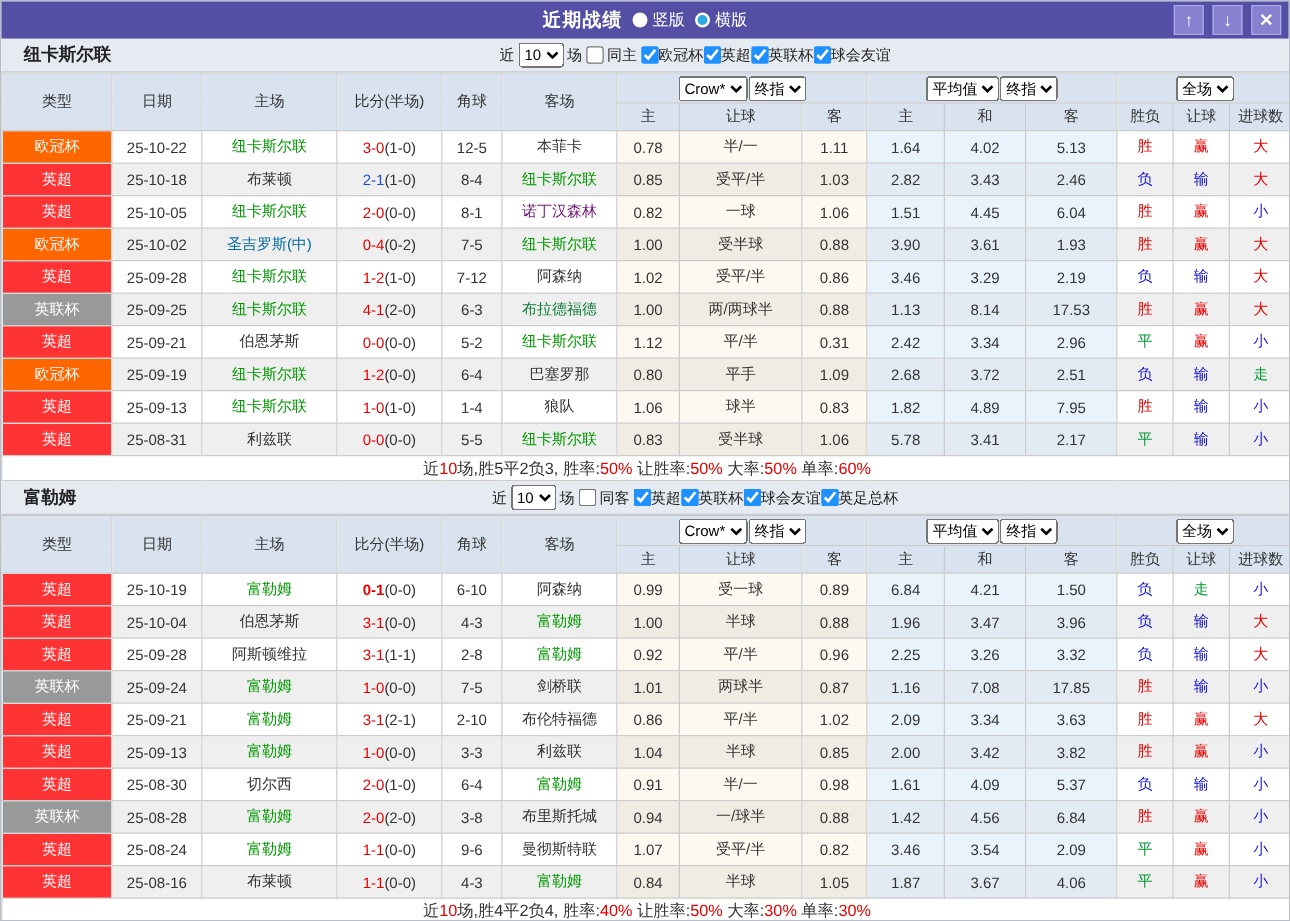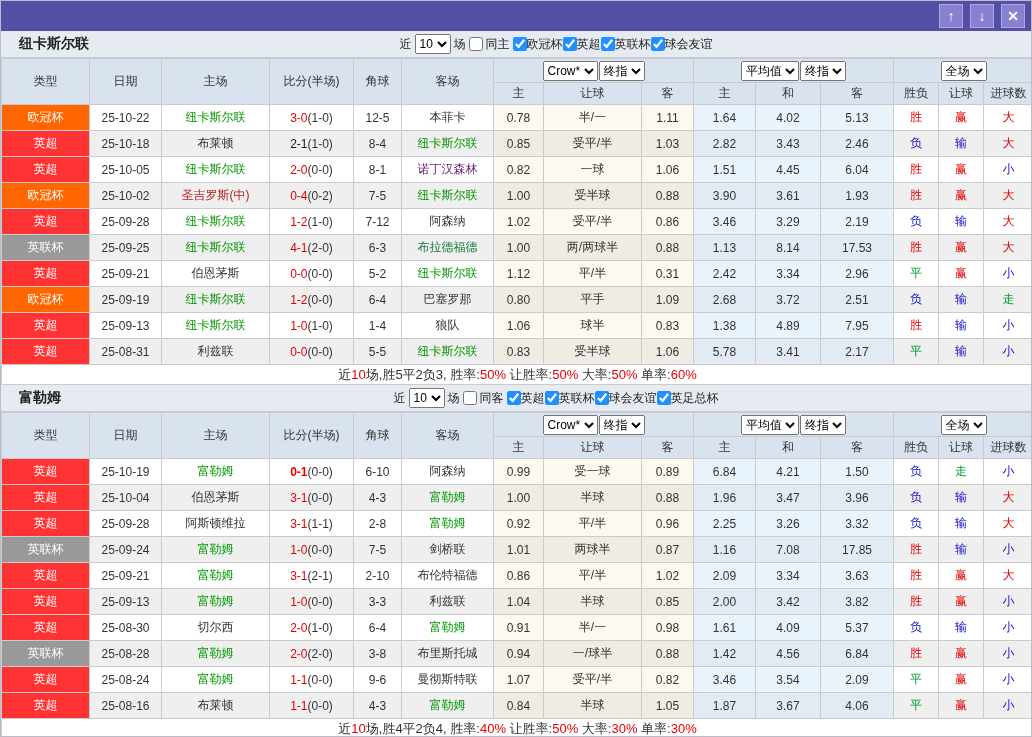--- a/index.html
+++ b/index.html
@@ -48,20 +48,31 @@
   tbody tr.even td.c-avg{background:#e2ebf3;}
   td.lg{color:#fff;font-size:12px;}
   tfoot td{height:20px;font-size:13px;background:#fff;}
 </style>
 </head>
 <body>
 
 <div class="wrap">
 
   <div class="titlebar">
+    <div class="title-group">
+      <span class="title-text">近期战绩</span>
+      <span class="radio-opt">
+        <span class="radio-dot sel"></span>
+        <span>竖版</span>
+      </span>
+      <span class="radio-opt">
+        <span class="radio-dot unsel"></span>
+        <span>横版</span>
+      </span>
+    </div>
     <div class="win-buttons">
       <span class="win-btn">
           <span>↑</span>
         </span>
       <span class="win-btn">
           <span>↓</span>
         </span>
       <span class="win-btn">
           <span>✕</span>
         </span>
@@ -169,21 +180,21 @@
               <td class="c-avg">4.02</td>
               <td class="c-avg">5.13</td>
               <td class="c-res" style="color: rgb(230, 0, 0);">胜</td>
               <td class="c-res" style="color: rgb(230, 0, 0);">赢</td>
               <td class="c-res" style="color: rgb(230, 0, 0);">大</td>
             </tr>
             <tr class="even">
               <td class="lg" style="background: rgb(255, 51, 51);">英超</td>
               <td>25-10-18</td>
               <td style="color: rgb(51, 51, 51);">布莱顿</td>
-              <td><span style="color: #0f172a;">2-1</span><span style="color: rgb(51, 51, 51);">(1-0)</span></td>
+              <td><span style="color: #1d4ed8;">2-1</span><span style="color: rgb(51, 51, 51);">(1-0)</span></td>
               <td>8-4</td>
               <td style="color: rgb(0, 153, 0);">纽卡斯尔联</td>
               <td class="c-crow">0.85</td>
               <td class="c-crow">受平/半</td>
               <td class="c-crow">1.03</td>
               <td class="c-avg">2.82</td>
               <td class="c-avg">3.43</td>
               <td class="c-avg">2.46</td>
               <td class="c-res" style="color: rgb(17, 17, 204);">负</td>
               <td class="c-res" style="color: rgb(17, 17, 204);">输</td>
@@ -202,21 +213,21 @@
               <td class="c-avg">1.51</td>
               <td class="c-avg">4.45</td>
               <td class="c-avg">6.04</td>
               <td class="c-res" style="color: rgb(230, 0, 0);">胜</td>
               <td class="c-res" style="color: rgb(230, 0, 0);">赢</td>
               <td class="c-res" style="color: rgb(17, 17, 204);">小</td>
             </tr>
             <tr class="even">
               <td class="lg" style="background: rgb(255, 102, 0);">欧冠杯</td>
               <td>25-10-02</td>
-              <td style="color: #b91c1c;">圣吉罗斯(中)</td>
+              <td style="color: #0369a1;">圣吉罗斯(中)</td>
               <td><span style="color: rgb(230, 0, 0);">0-4</span><span style="color: rgb(51, 51, 51);">(0-2)</span></td>
               <td>7-5</td>
               <td style="color: rgb(0, 153, 0);">纽卡斯尔联</td>
               <td class="c-crow">1.00</td>
               <td class="c-crow">受半球</td>
               <td class="c-crow">0.88</td>
               <td class="c-avg">3.90</td>
               <td class="c-avg">3.61</td>
               <td class="c-avg">1.93</td>
               <td class="c-res" style="color: rgb(230, 0, 0);">胜</td>
@@ -294,21 +305,21 @@
             <tr class="odd">
               <td class="lg" style="background: rgb(255, 51, 51);">英超</td>
               <td>25-09-13</td>
               <td style="color: rgb(0, 153, 0);">纽卡斯尔联</td>
               <td><span style="color: rgb(230, 0, 0);">1-0</span><span style="color: rgb(51, 51, 51);">(1-0)</span></td>
               <td>1-4</td>
               <td style="color: rgb(51, 51, 51);">狼队</td>
               <td class="c-crow">1.06</td>
               <td class="c-crow">球半</td>
               <td class="c-crow">0.83</td>
-              <td class="c-avg">1.38</td>
+              <td class="c-avg">1.82</td>
               <td class="c-avg">4.89</td>
               <td class="c-avg">7.95</td>
               <td class="c-res" style="color: rgb(230, 0, 0);">胜</td>
               <td class="c-res" style="color: rgb(17, 17, 204);">输</td>
               <td class="c-res" style="color: rgb(17, 17, 204);">小</td>
             </tr>
             <tr class="even">
               <td class="lg" style="background: rgb(255, 51, 51);">英超</td>
               <td>25-08-31</td>
               <td style="color: rgb(51, 51, 51);">利兹联</td>

